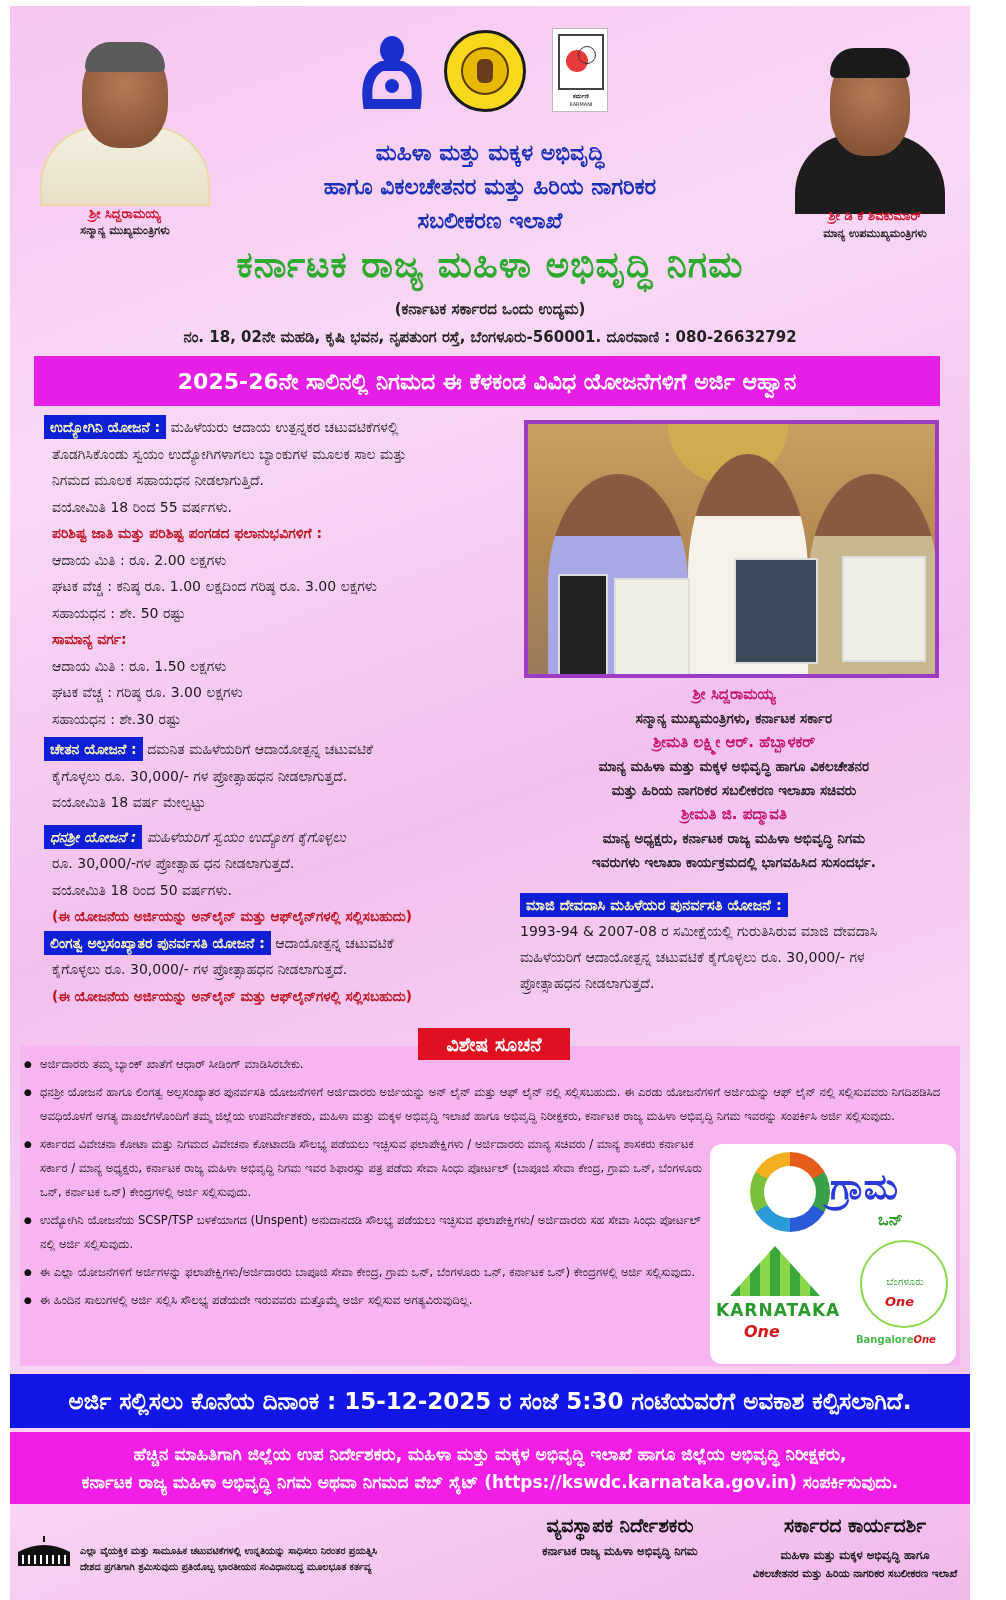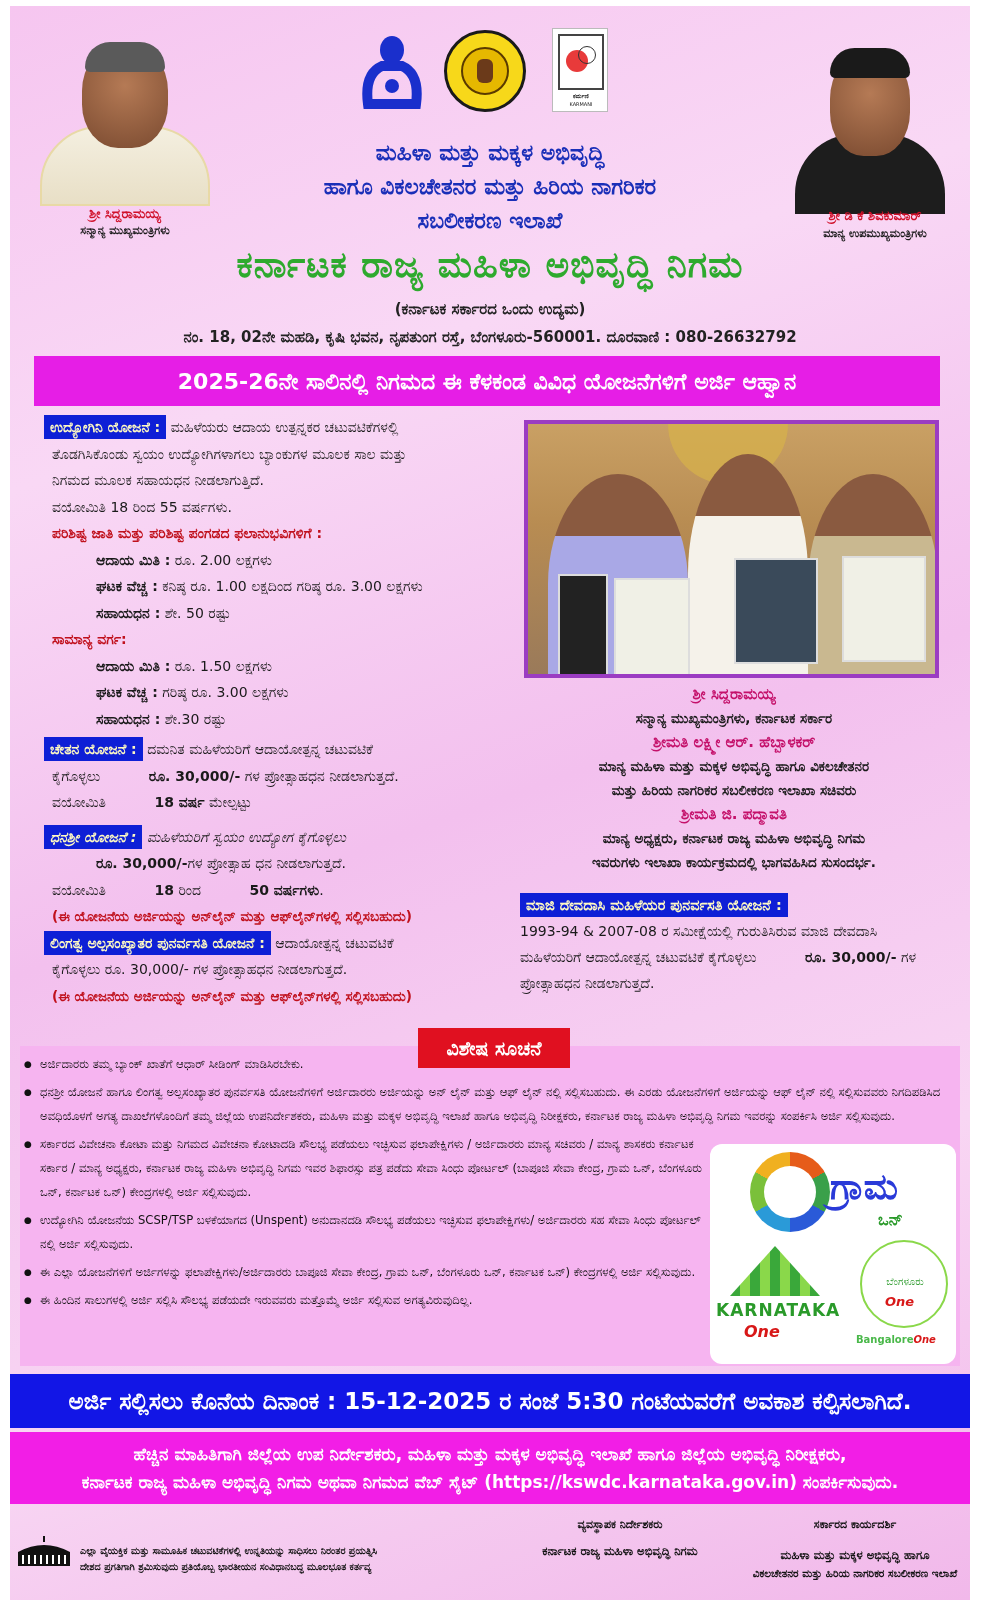--- a/index.html
+++ b/index.html
@@ -49,21 +49,21 @@
   }
 
   .col-left { position: absolute; left: 30px; top: 408px; width: 480px; font-size: 14px; line-height: 26.5px; }
   .tag {
     display: inline-block; background: #0e1fd6; color: #fef9c3; font-weight: bold;
     padding: 0 6px; font-size: 14px; line-height: 24px;
   }
   .line { white-space: nowrap; padding-left: 12px; }
   .line.tagline { padding-left: 4px; }
   .red { color: #c0101c; font-weight: bold; }
-  .b { font-weight: bold; margin-left: 44px; }
+  .b { font-weight: normal; }
   .red-note { color: #c0101c; font-weight: bold; font-size: 13.5px; padding-left: 12px; white-space: nowrap; }
 
   .photo {
     position: absolute; left: 514px; top: 414px; width: 415px; height: 258px;
     border: 4px solid #9b3cc2;
     background: linear-gradient(180deg, #c9a064 0%, #b88c52 40%, #9a7a5a 100%);
     overflow: hidden;
   }
   .photo .person { position: absolute; border-radius: 50% 50% 10px 10px; }
   .photo .poster-card { position: absolute; background: #f0f0e6; border: 2px solid #ddd; }
@@ -73,21 +73,21 @@
   .caption .ds { color: #1a1a1a; font-weight: bold; }
 
   .devadasi { position: absolute; left: 510px; top: 886px; width: 430px; font-size: 14px; line-height: 26px; }
   .devadasi .tag { font-size: 14.5px; }
 
   .special-panel {
     position: absolute; left: 10px; top: 1040px; width: 940px; height: 320px;
     background: #f6b4f0;
   }
   .special-head {
-    position: absolute; left: 408px; top: 1022px; width: 152px; height: 40px;
+    position: absolute; left: 408px; top: 1022px; width: 152px; height: 32px;
     background: #e01020; color: #fff; font-weight: bold; font-size: 19px;
     display: flex; align-items: center; justify-content: center;
   }
   .bullets { position: absolute; left: 14px; top: 1046px; width: 680px; font-size: 11.6px; line-height: 24px; color: #111; }
   .bullets li { list-style: none; position: relative; padding-left: 16px; margin-bottom: 4px; }
   .bullets li::before { content: "●"; position: absolute; left: 0; top: 0; font-size: 9px; }
   .bullets li.wide { width: 930px; }
 
   .logos-box {
     position: absolute; left: 700px; top: 1138px; width: 246px; height: 220px;
@@ -98,21 +98,21 @@
     background: #1216e6; color: #fff; font-weight: bold; font-size: 23px;
     display: flex; align-items: center; justify-content: center; white-space: nowrap;
   }
   .contact {
     position: absolute; left: 0; top: 1426px; width: 960px; height: 72px;
     background: #f21ee6; color: #fff; font-weight: bold; font-size: 17px;
     display: flex; flex-direction: column; align-items: center; justify-content: center; line-height: 28px;
   }
   .footer-left { position: absolute; left: 70px; top: 1537px; width: 400px; font-size: 9.6px; line-height: 16px; font-weight: bold; color: #111; }
   .footer-col { position: absolute; text-align: center; font-weight: bold; font-size: 11.5px; line-height: 18px; color: #111; }
-  .footer-col .hd { font-size: 11px; }
+  .footer-col .hd { font-size: 19px; }
 </style>
 </head>
 <body>
 
 <div class="poster">
 
   <div class="portrait" style="left:20px; top:20px;">
     <div class="body" style="background: linear-gradient(180deg,#f4efe0,#e8dfc6); border:2px solid #e8d9a6;"></div>
     <div class="head"></div>
     <div class="hair" style="background:#5a5a5a; width:80px; height:30px; top:16px; border-radius:40px 40px 8px 8px;"></div>

